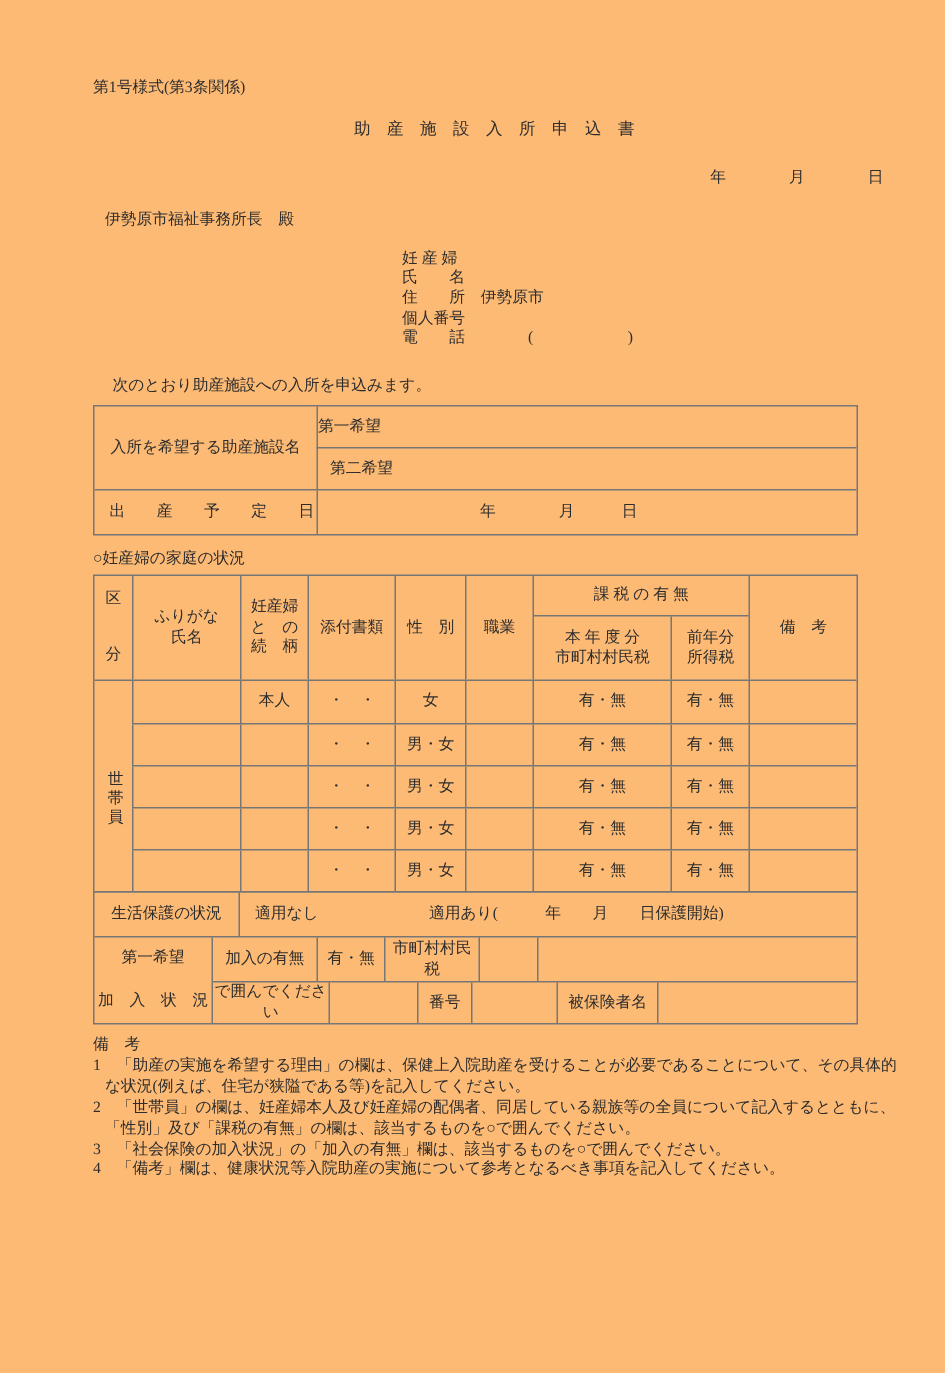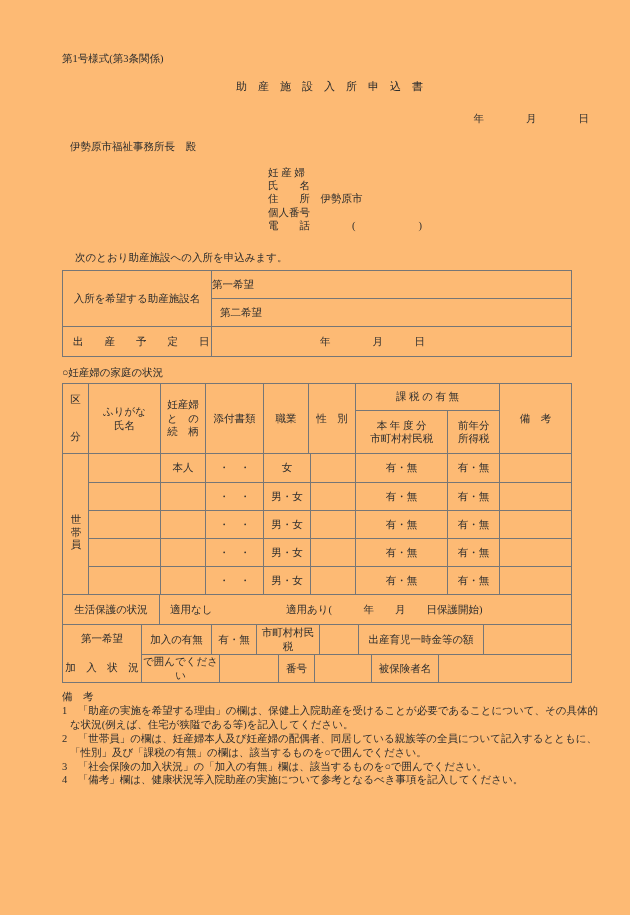--- a/index.html
+++ b/index.html
@@ -79,22 +79,22 @@
         <div class="c col bl hdr2" style="width:72px">
           <div>ふりがな</div>
           <div>氏名</div>
         </div>
         <div class="c col bl hdr2" style="width:45px">
           <div>妊産婦</div>
           <div>と　の</div>
           <div>続　柄</div>
         </div>
         <div class="c bl" style="width:58px">添付書類</div>
+        <div class="c bl" style="width:47px">性　別</div>
         <div class="c bl" style="width:45px">職業</div>
-        <div class="c bl" style="width:47px">性　別</div>
         <div class="col bl" style="width:144px">
           <div class="c" style="height:27px;border-bottom:1px solid var(--bd)">課 税 の 有 無</div>
           <div class="row f1">
             <div class="c col hdr2" style="width:92px">
               <div>本 年 度 分</div>
               <div>市町村村民税</div>
             </div>
             <div class="c col bl hdr2" style="width:52px">
               <div>前年分</div>
               <div>所得税</div>
@@ -170,21 +170,20 @@
         <div class="c col" style="width:78px;height:57px;justify-content:space-around">
           <div>第一希望</div>
           <div>加　入　状　況</div>
         </div>
         <div class="col f1">
           <div class="row" style="height:29px">
             <div class="c bl" style="width:70px">加入の有無</div>
             <div class="c bl" style="width:45px">有・無</div>
             <div class="c bl" style="width:63px">市町村村民税</div>
             <div class="c bl" style="width:39px"></div>
-            <div class="c bl" style="width:125px">出産育児一時金等の額</div>
             <div class="c bl f1"></div>
           </div>
           <div class="row bt" style="height:28px">
             <div class="c bl" style="width:78px">で囲んでください</div>
             <div class="c bl" style="width:59px"></div>
             <div class="c bl" style="width:36px">番号</div>
             <div class="c bl" style="width:57px"></div>
             <div class="c bl" style="width:67px">被保険者名</div>
             <div class="c bl f1"></div>
           </div>

